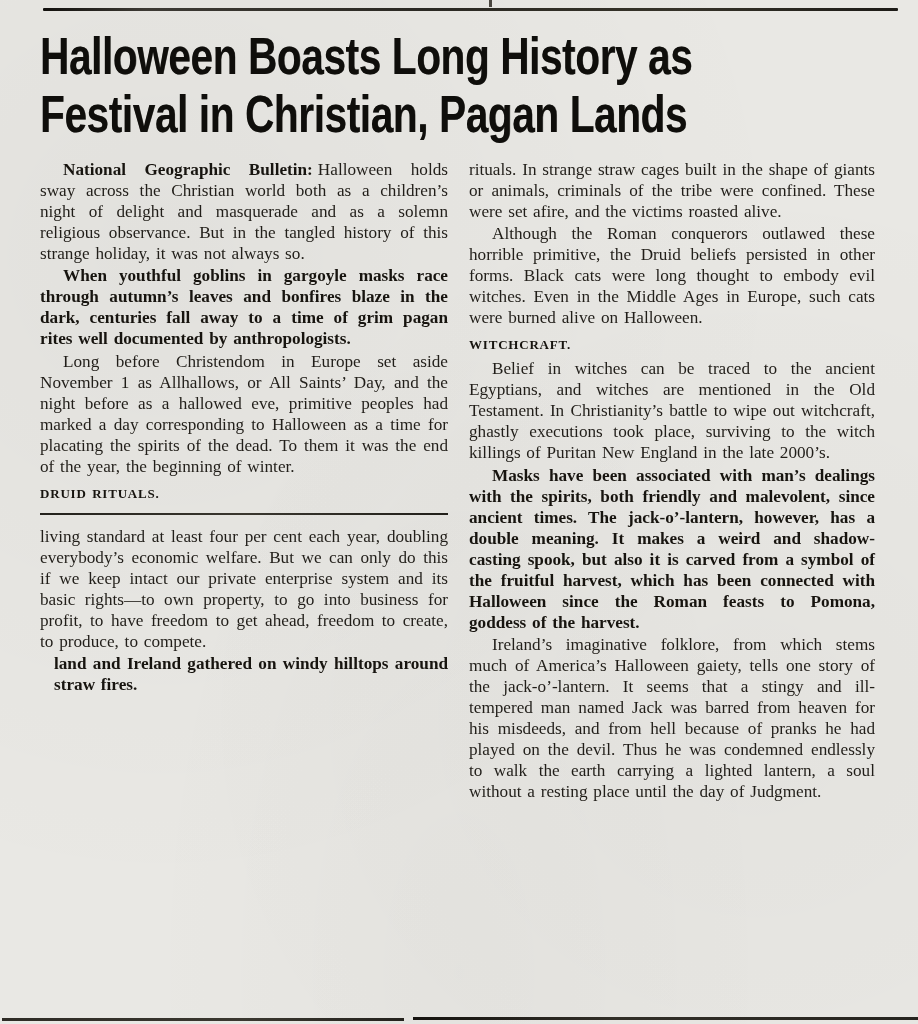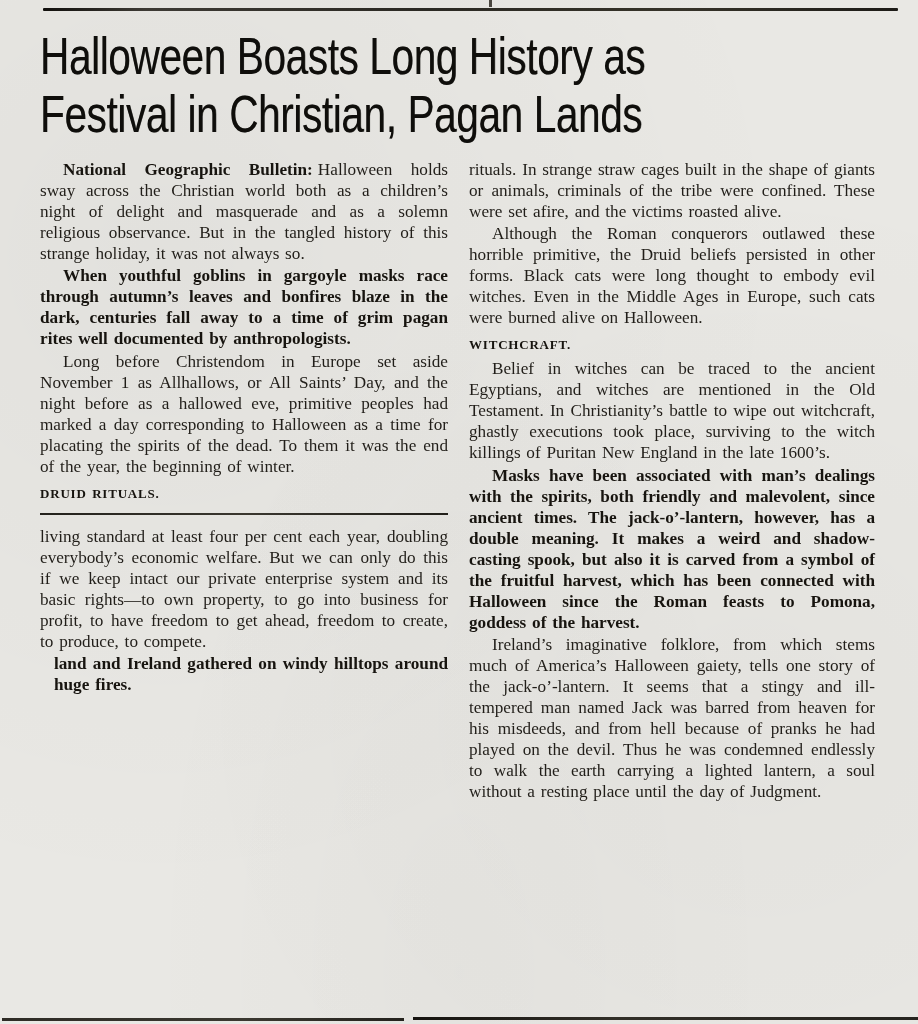--- a/index.html
+++ b/index.html
@@ -20,21 +20,21 @@
   .top-rule {
     position: absolute; top: 8px; left: 43px; width: 855px; height: 3px;
     background: linear-gradient(to right, #12100d, #3d3a34 12%, #2b2923 45%, #363329 75%, #1d1b17);
     border-radius: 1px;
   }
   .top-tick { position: absolute; top: 0; left: 489px; width: 3px; height: 7px; background: #4a463f; }
 
   .headline {
     margin: 27px 0 0 40px;
     font-family: "Liberation Sans", sans-serif;
-    font-weight: normal;
+    font-weight: bold;
     color: #0f0e0b;
   }
   .hl-line {
     display: block;
     font-size: 52px;
     line-height: 58px;
     letter-spacing: -0.5px;
     white-space: nowrap;
     transform: scaleX(0.78);
     transform-origin: 0 50%;
@@ -98,27 +98,27 @@
   </h1>
 
   <div class="columns">
     <div class="col" id="col-left">
         <p class="para indent"><strong>National Geographic Bulletin:</strong><span>Halloween holds sway across the Christian world both as a children’s night of delight and masquerade and as a solemn religious observance. But in the tangled history of this strange holiday, it was not always so.</span></p>
         <p class="para bold indent">When youthful goblins in gargoyle masks race through autumn’s leaves and bonfires blaze in the dark, centuries fall away to a time of grim pagan rites well documented by anthropologists.</p>
         <p class="para indent">Long before Christendom in Europe set aside November 1 as Allhallows, or All Saints’ Day, and the night before as a hallowed eve, primitive peoples had marked a day corresponding to Halloween as a time for placating the spirits of the dead. To them it was the end of the year, the beginning of winter.</p>
         <h3 class="subhead">DRUID RITUALS.</h3>
         <div class="col-rule"></div>
         <p class="para">living standard at least four per cent each year, doubling everybody’s economic welfare. But we can only do this if we keep intact our private enterprise system and its basic rights—to own property, to go into business for profit, to have freedom to get ahead, freedom to create, to produce, to compete.</p>
-        <p class="para bold hang">land and Ireland gathered on windy hilltops around huge fires.</p>
+        <p class="para bold hang">land and Ireland gathered on windy hilltops around straw fires.</p>
       </div>
     <div class="col col-right" id="col-right">
         <p class="para">rituals. In strange straw cages built in the shape of giants or animals, criminals of the tribe were confined. These were set afire, and the victims roasted alive.</p>
         <p class="para indent">Although the Roman conquerors outlawed these horrible primitive, the Druid beliefs persisted in other forms. Black cats were long thought to embody evil witches. Even in the Middle Ages in Europe, such cats were burned alive on Halloween.</p>
         <h3 class="subhead">WITCHCRAFT.</h3>
-        <p class="para indent">Belief in witches can be traced to the ancient Egyptians, and witches are mentioned in the Old Testament. In Christianity’s battle to wipe out witchcraft, ghastly executions took place, surviving to the witch killings of Puritan New England in the late 1600’s.</p>
+        <p class="para indent">Belief in witches can be traced to the ancient Egyptians, and witches are mentioned in the Old Testament. In Christianity’s battle to wipe out witchcraft, ghastly executions took place, surviving to the witch killings of Puritan New England in the late 2000’s.</p>
         <p class="para bold indent">Masks have been associated with man’s dealings with the spirits, both friendly and malevolent, since ancient times. The jack-o’-lantern, however, has a double meaning. It makes a weird and shadow-casting spook, but also it is carved from a symbol of the fruitful harvest, which has been connected with Halloween since the Roman feasts to Pomona, goddess of the harvest.</p>
         <p class="para indent">Ireland’s imaginative folklore, from which stems much of America’s Halloween gaiety, tells one story of the jack-o’-lantern. It seems that a stingy and ill-tempered man named Jack was barred from heaven for his misdeeds, and from hell because of pranks he had played on the devil. Thus he was condemned endlessly to walk the earth carrying a lighted lantern, a soul without a resting place until the day of Judgment.</p>
       </div>
   </div>
 
   <div class="bottom-rule-left"></div>
   <div class="bottom-rule-right"></div>
 </div>
 
 </body></html>

